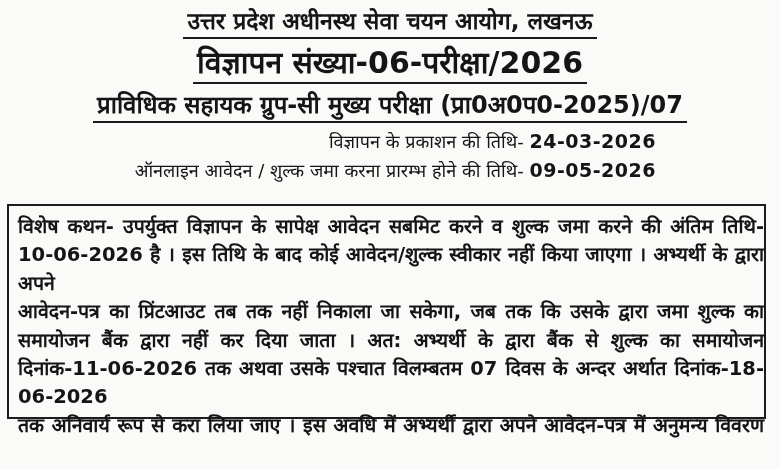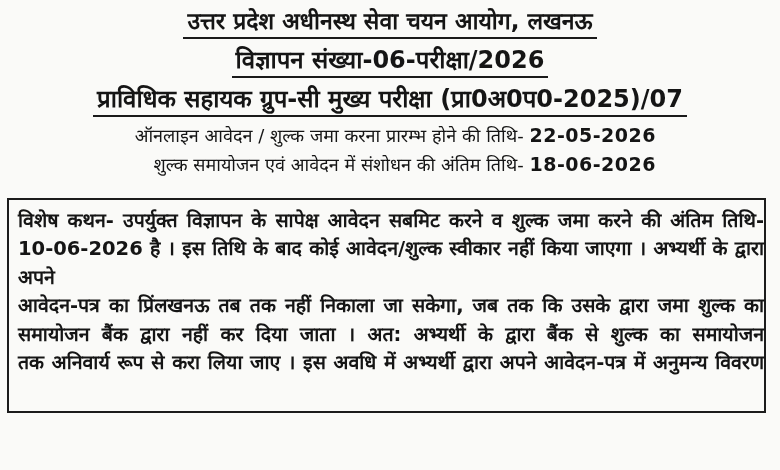--- a/index.html
+++ b/index.html
@@ -24,21 +24,21 @@
     font-weight: bold;
     line-height: 1.0;
     margin: 0 0 9px 0;
   }
   .heading .u {
     display: inline-block;
     border-bottom: 2px solid #1a1a1a;
     padding: 0 4px 4px 4px;
   }
   .heading-1 { font-size: 23px; }
-  .heading-2 { font-size: 24px; }
+  .heading-2 { font-size: 30px; }
   .heading-3 { font-size: 24px; margin-bottom: 4px; }
   
   .dates {
     text-align: right;
     margin: 2px 124px 0 0;
     font-size: 18px;
   }
   .date-row {
     line-height: 28px;
     white-space: nowrap;
@@ -78,31 +78,32 @@
   <div class="heading heading-2">
     <span class="u">विज्ञापन संख्या-06-परीक्षा/2026</span>
   </div>
 
   <div class="heading heading-3">
     <span class="u">प्राविधिक सहायक ग्रुप-सी मुख्य परीक्षा (प्रा0अ0प0-2025)/07</span>
   </div>
 
   <div class="dates">
     <div class="date-row">
-      <span class="date-label">ऑनलाइन आवेदन / शुल्क जमा करना प्रारम्भ होने की तिथि-</span>
-      <span class="date-value">22-05-2026</span>
+      <span class="date-label">विज्ञापन के प्रकाशन की तिथि-</span>
+      <span class="date-value">24-03-2026</span>
     </div>
     <div class="date-row">
-      <span class="date-label">शुल्क समायोजन एवं आवेदन में संशोधन की अंतिम तिथि-</span>
-      <span class="date-value">18-06-2026</span>
+      <span class="date-label">ऑनलाइन आवेदन / शुल्क जमा करना प्रारम्भ होने की तिथि-</span>
+      <span class="date-value">09-05-2026</span>
     </div>
   </div>
 
   <div class="notice-box">
     <div class="notice-line">विशेष कथन- उपर्युक्त विज्ञापन के सापेक्ष आवेदन सबमिट करने व शुल्क जमा करने की अंतिम तिथि-</div>
     <div class="notice-line">10-06-2026 है । इस तिथि के बाद कोई आवेदन/शुल्क स्वीकार नहीं किया जाएगा । अभ्यर्थी के द्वारा अपने</div>
-    <div class="notice-line">आवेदन-पत्र का प्रिंलखनऊ तब तक नहीं निकाला जा सकेगा, जब तक कि उसके द्वारा जमा शुल्क का</div>
+    <div class="notice-line">आवेदन-पत्र का प्रिंटआउट तब तक नहीं निकाला जा सकेगा, जब तक कि उसके द्वारा जमा शुल्क का</div>
     <div class="notice-line">समायोजन बैंक द्वारा नहीं कर दिया जाता । अत: अभ्यर्थी के द्वारा बैंक से शुल्क का समायोजन</div>
+    <div class="notice-line">दिनांक-11-06-2026 तक अथवा उसके पश्चात विलम्बतम 07 दिवस के अन्दर अर्थात दिनांक-18-06-2026</div>
     <div class="notice-line">तक अनिवार्य रूप से करा लिया जाए । इस अवधि में अभ्यर्थी द्वारा अपने आवेदन-पत्र में अनुमन्य विवरण</div>
 
   </div>
 
 </div>
 
 </body></html>

